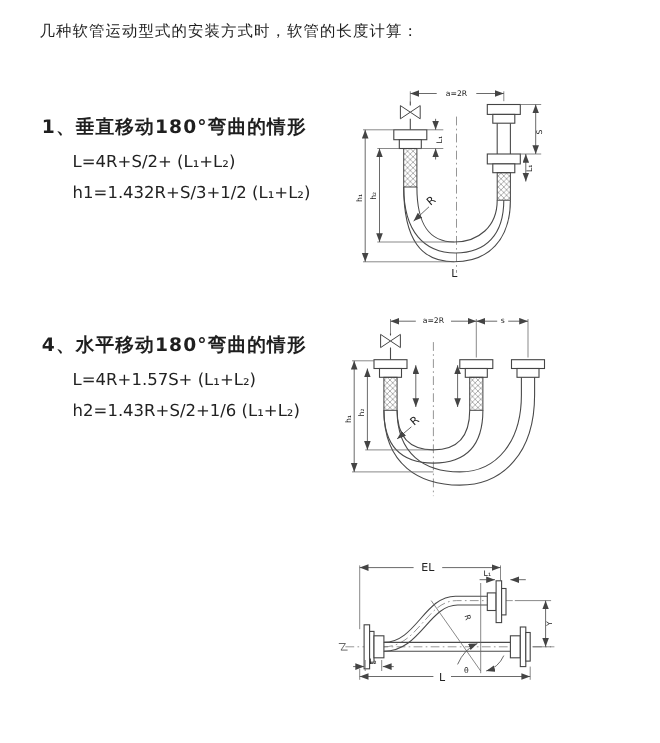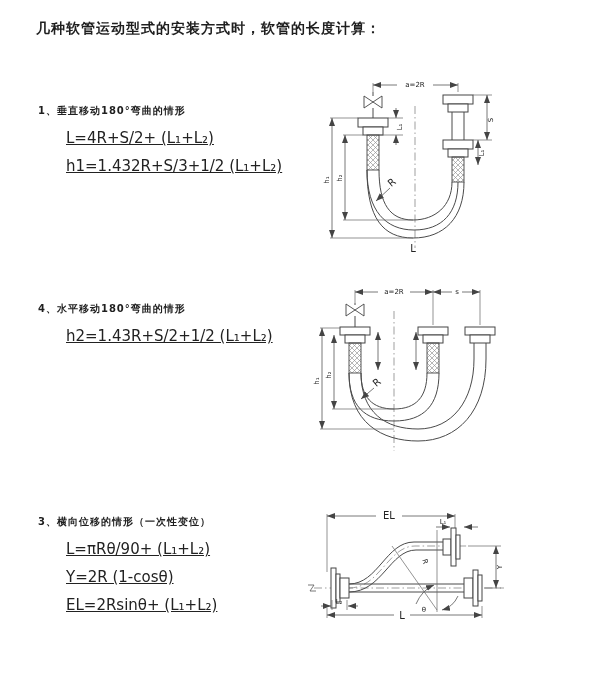--- a/index.html
+++ b/index.html
@@ -1,22 +1,22 @@
 <!DOCTYPE html>
 <html><head>
 <meta charset="utf-8">
 <style>
   html,body{margin:0;padding:0;background:#fff;}
   .page{position:relative;width:600px;height:675px;background:#ffffff;overflow:hidden;
         font-family:"DejaVu Sans","Liberation Sans",sans-serif;color:#1f1f1f;}
-  .title{position:absolute;left:36px;top:20px;font-size:14px;font-weight:bold;letter-spacing:1px;}
+  .title{position:absolute;left:36px;top:20px;font-size:14px;font-weight:normal;letter-spacing:1px;}
   .section{position:absolute;left:38px;}
   .sec1{top:104px;} .sec2{top:302px;} .sec3{top:515px;}
-  .heading{font-size:10px;font-weight:bold;letter-spacing:1px;margin:0 0 6px 0;}
-  .formula{font-size:15px;line-height:28px;margin-left:28px;white-space:pre;color:#222;text-decoration:underline;}
+  .heading{font-size:17px;font-weight:bold;letter-spacing:1px;margin:0 0 6px 0;}
+  .formula{font-size:15px;line-height:28px;margin-left:28px;white-space:pre;color:#222;}
   .diagram{position:absolute;}
   .d1{left:318px;top:70px;} .d2{left:312px;top:283px;} .d3{left:296px;top:500px;}
   
   .pipe{stroke:#444;stroke-width:1;fill:#ffffff;}
   .hose{stroke:#4a4a4a;stroke-width:1;fill:none;}
   .dim{stroke:#555;stroke-width:0.8;fill:none;}
   .ext{stroke:#666;stroke-width:0.7;fill:none;}
   .cl{stroke:#777;stroke-width:0.7;fill:none;stroke-dasharray:8 3 1.5 3;}
   .lbl{font-family:"DejaVu Sans",sans-serif;font-size:7px;fill:#222;}
   .lblbig{font-family:"DejaVu Sans",sans-serif;font-size:10px;fill:#222;}
@@ -30,29 +30,24 @@
   <div class="title">几种软管运动型式的安装方式时，软管的长度计算：</div>
 
   <div class="section sec1">
     <div class="heading">1、垂直移动180°弯曲的情形</div>
     <div class="formula">L=4R+S/2+ (L₁+L₂)</div>
     <div class="formula">h1=1.432R+S/3+1/2 (L₁+L₂)</div>
   </div>
 
   <div class="section sec2">
     <div class="heading">4、水平移动180°弯曲的情形</div>
-    <div class="formula">h2=1.43R+S/2+1/2 (L₁+L₂)</div>
+    <div class="formula">L=4R+1.57S+ (L₁+L₂)</div>
+    <div class="formula">h2=1.43R+S/2+1/6 (L₁+L₂)</div>
   </div>
 
-  <div class="section sec3">
-    <div class="heading">3、横向位移的情形（一次性变位）</div>
-    <div class="formula">L=πRθ/90+ (L₁+L₂)</div>
-    <div class="formula">Y=2R (1-cosθ)</div>
-    <div class="formula">EL=2Rsinθ+ (L₁+L₂)</div>
-  </div>
 
   <svg class="diagram d1" width="230" height="185" viewBox="0 0 230 185">
     <defs>
       <marker id="ar1" markerWidth="9" markerHeight="8" refX="8" refY="3" orient="auto-start-reverse" markerUnits="userSpaceOnUse">
         <path d="M0,0 L8,3 L0,6 Z" fill="#444"></path>
       </marker>
       <pattern id="ht1" width="5" height="5" patternUnits="userSpaceOnUse">
         <path d="M0,5 L5,0 M0,0 L5,5" stroke="#888" stroke-width="0.6" fill="none"></path>
       </pattern>
     </defs>

